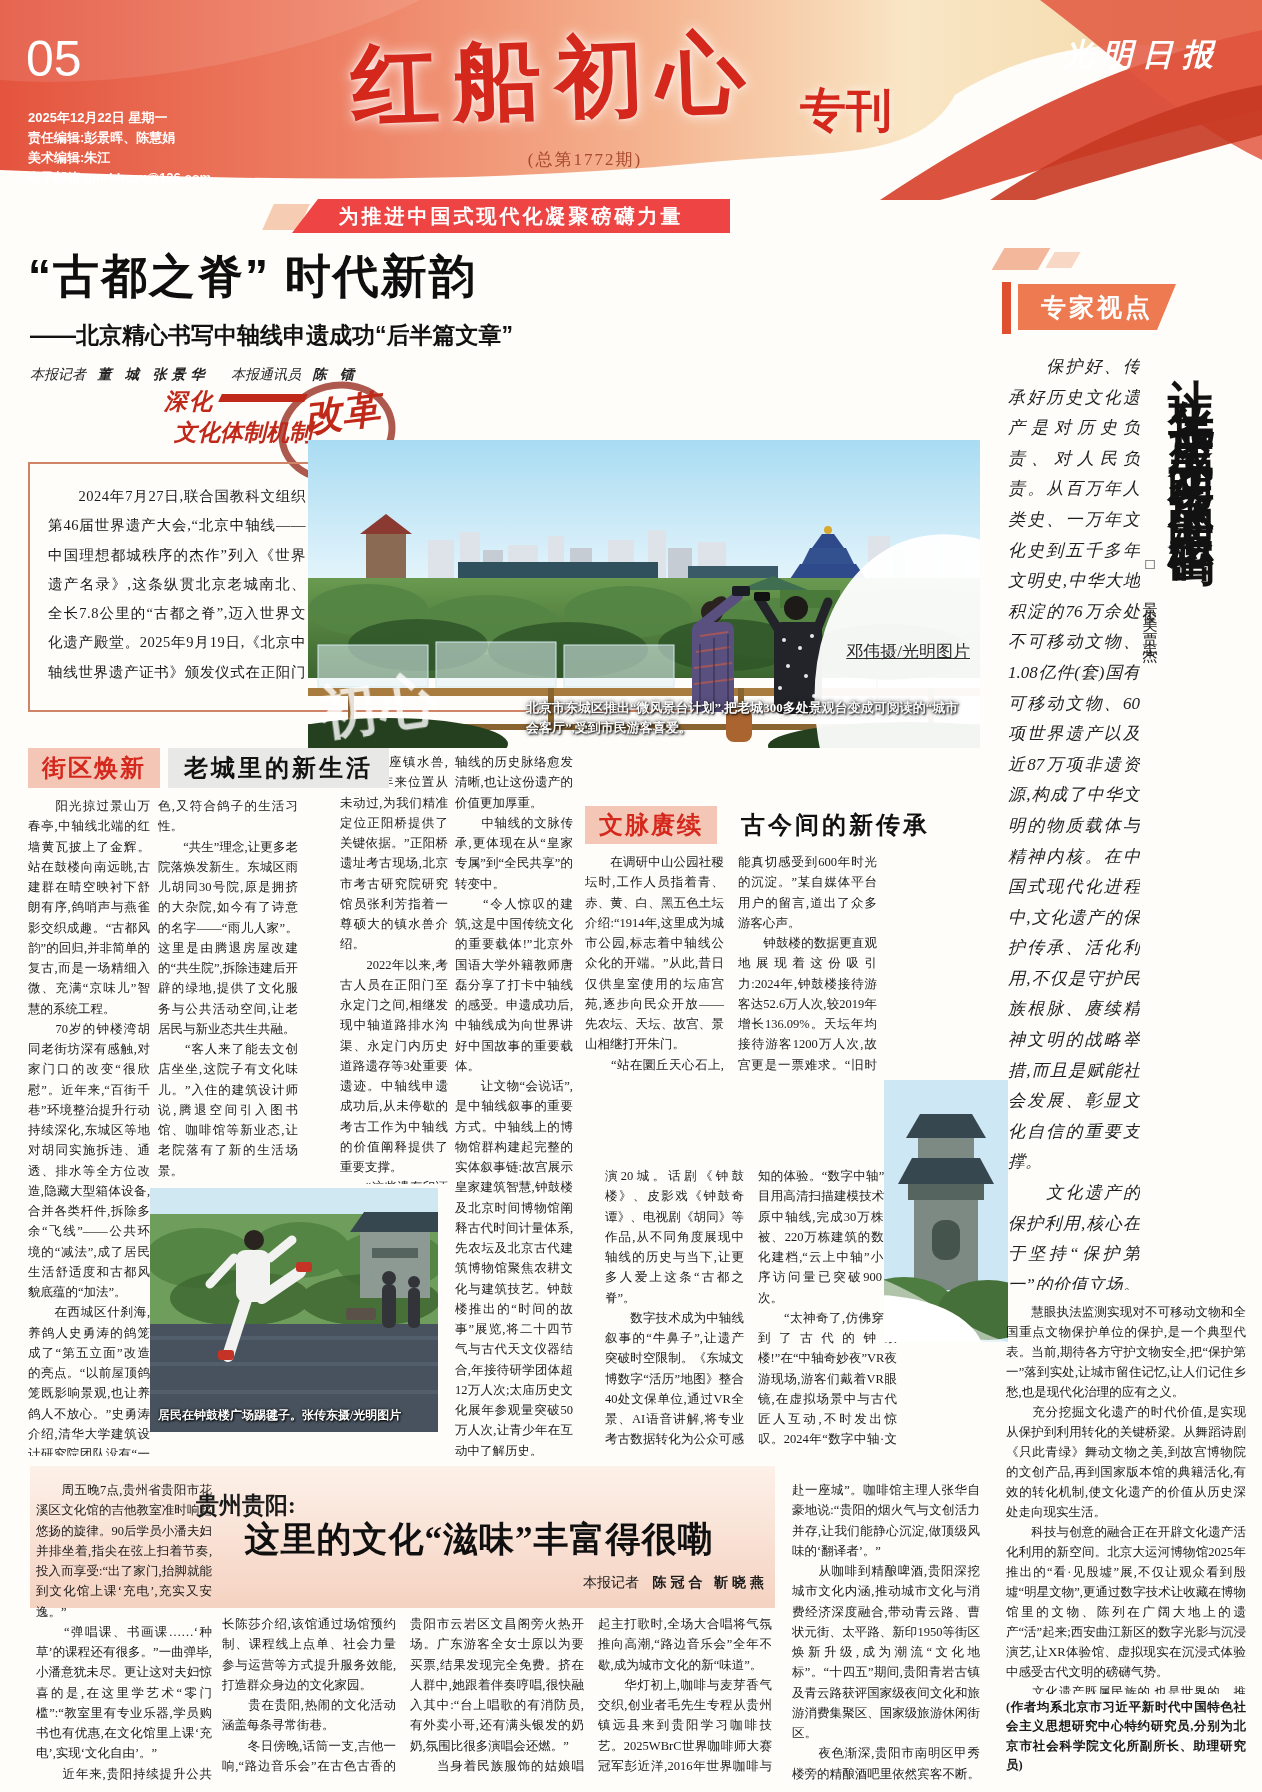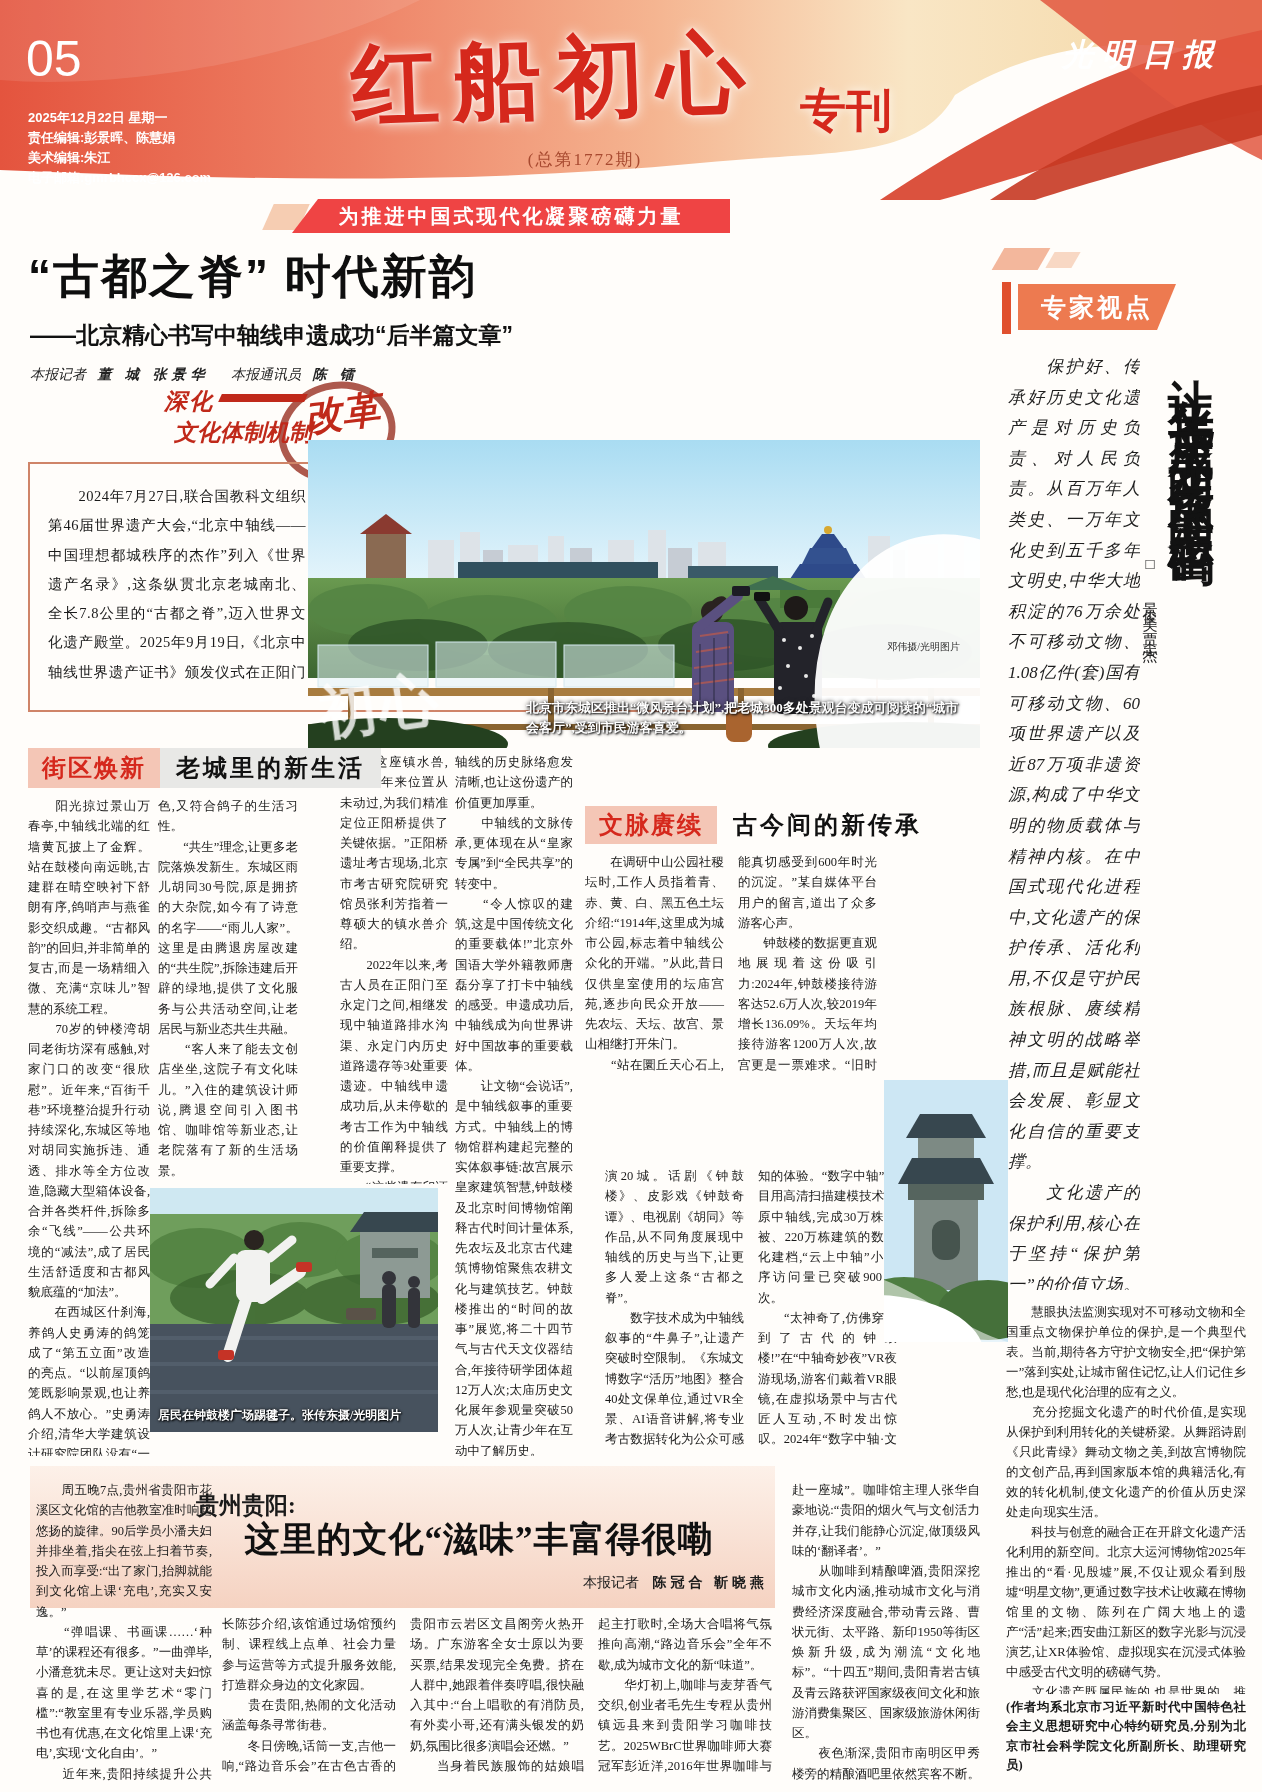--- a/index.html
+++ b/index.html
@@ -37,27 +37,27 @@
   .stamp .bar{position:absolute;left:62px;top:8px;width:86px;height:8px;background:#c0291a;transform:skewX(-25deg);}
   .stamp .s2{position:absolute;left:16px;top:31px;font:900 italic 23px "Liberation Sans","DejaVu Sans",sans-serif;}
   .stamp .s3{position:absolute;left:146px;top:2px;font:900 italic 38px "Liberation Sans","DejaVu Sans",sans-serif;transform:rotate(-7deg);}
   
   .intro-box{left:28px;top:462px;width:846px;height:246px;border:2px solid #cf8468;}
   .intro-text{position:absolute;left:18px;top:18px;width:258px;height:208px;font-size:14.5px;line-height:2.02;
               letter-spacing:.5px;text-align:justify;white-space:pre-line;overflow:hidden;}
   .main-photo{left:308px;top:440px;width:672px;height:308px;overflow:hidden;z-index:3;}
   .photo-caption{position:absolute;left:218px;bottom:10px;width:442px;color:#fff;font-weight:bold;font-size:13px;
                  line-height:1.55;text-shadow:0 0 4px #222,1px 1px 2px #000;}
-  .photo-credit{position:absolute;right:20px;top:200px;font-size:10px;color:#2c2c2c;text-shadow:0 0 3px rgba(255,255,255,.8);}
+  .photo-credit{position:absolute;right:10px;top:200px;font-size:17px;color:#2c2c2c;text-shadow:0 0 3px rgba(255,255,255,.8);text-decoration:underline;}
   .watermark{position:absolute;left:10px;bottom:2px;font-weight:900;font-size:58px;color:rgba(255,255,255,.8);
              transform:rotate(-8deg);filter:blur(.6px);letter-spacing:4px;}
   .swoosh{position:absolute;right:-140px;top:90px;width:300px;height:400px;background:#fff;border-radius:50%;
           transform:rotate(-18deg);opacity:.95;}
   
-  .sec-head{display:flex;height:40px;z-index:2;}
+  .sec-head{display:flex;height:40px;z-index:2;gap:8px;}
   .sec-tag{background:#f4c6b6;color:#d5281c;font:900 24px "Liberation Sans","DejaVu Sans",sans-serif;
            display:flex;align-items:center;justify-content:center;padding:0 14px;letter-spacing:2px;}
   .sec-title{font:900 24px "Liberation Sans","DejaVu Sans",sans-serif;color:#111;display:flex;align-items:center;
              padding:0 16px;letter-spacing:3px;}
   .sec-title.gray{background:#e8e8e6;}
   
   .coltxt{font-size:12.5px;line-height:1.62;text-align:justify;white-space:pre-line;overflow:hidden;}
   .twocol{column-count:2;column-gap:14px;}
   .threecol{column-count:3;column-gap:14px;}
   

